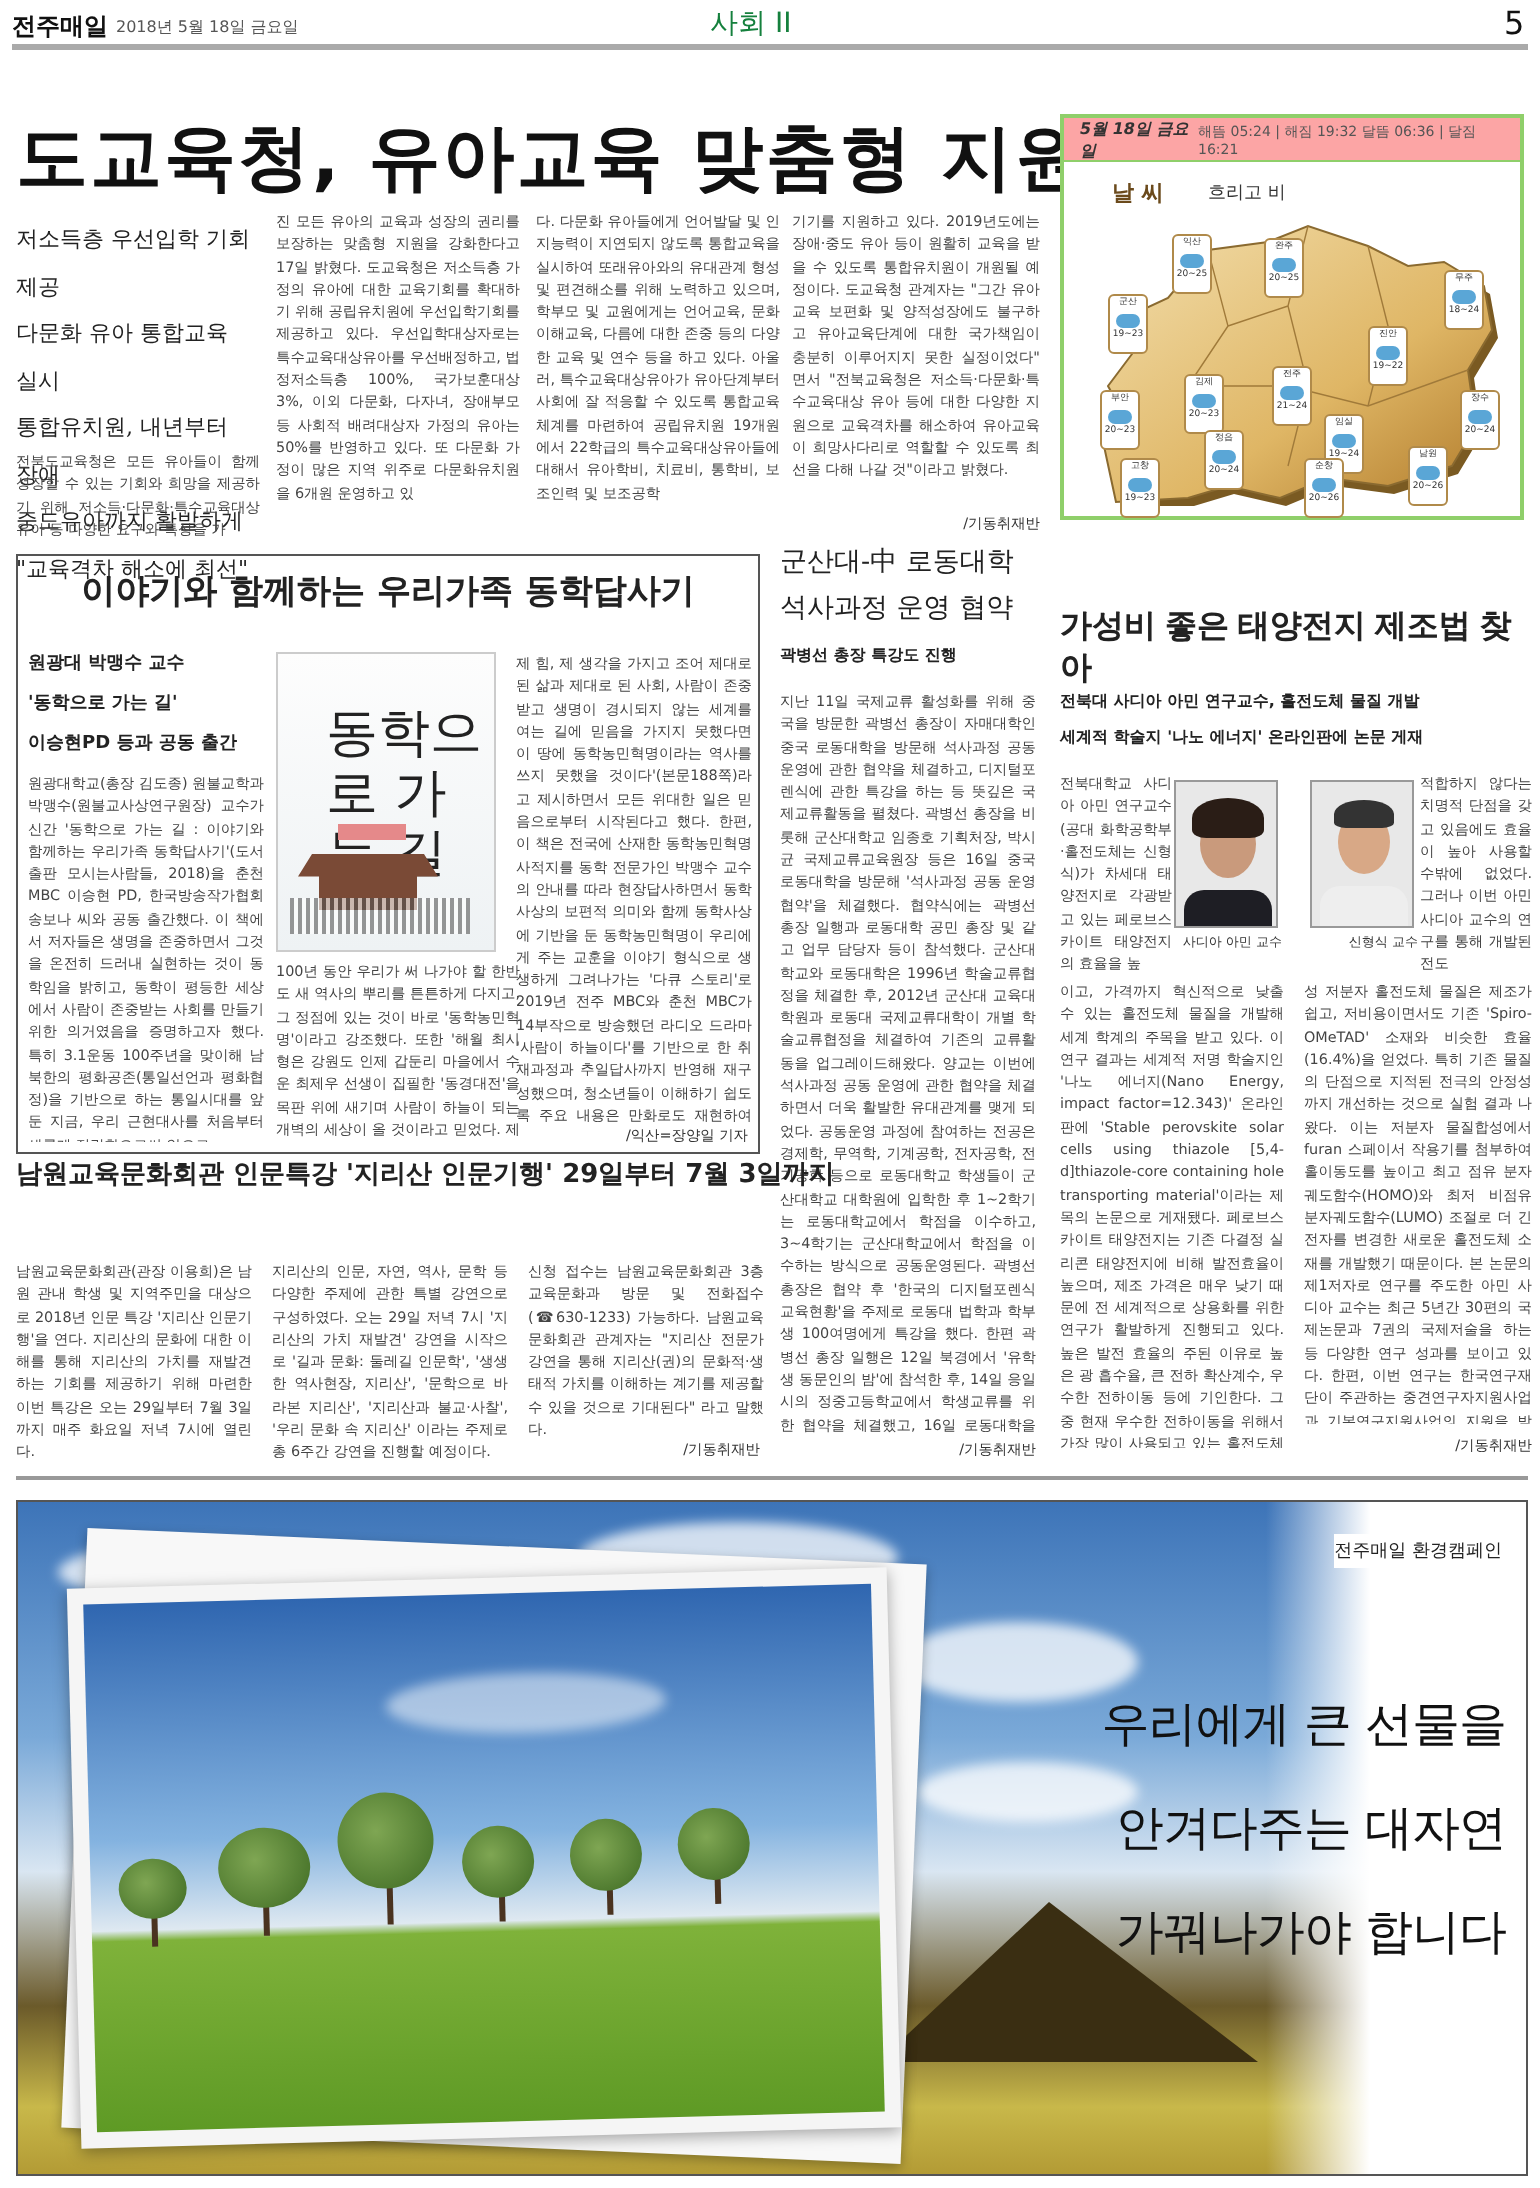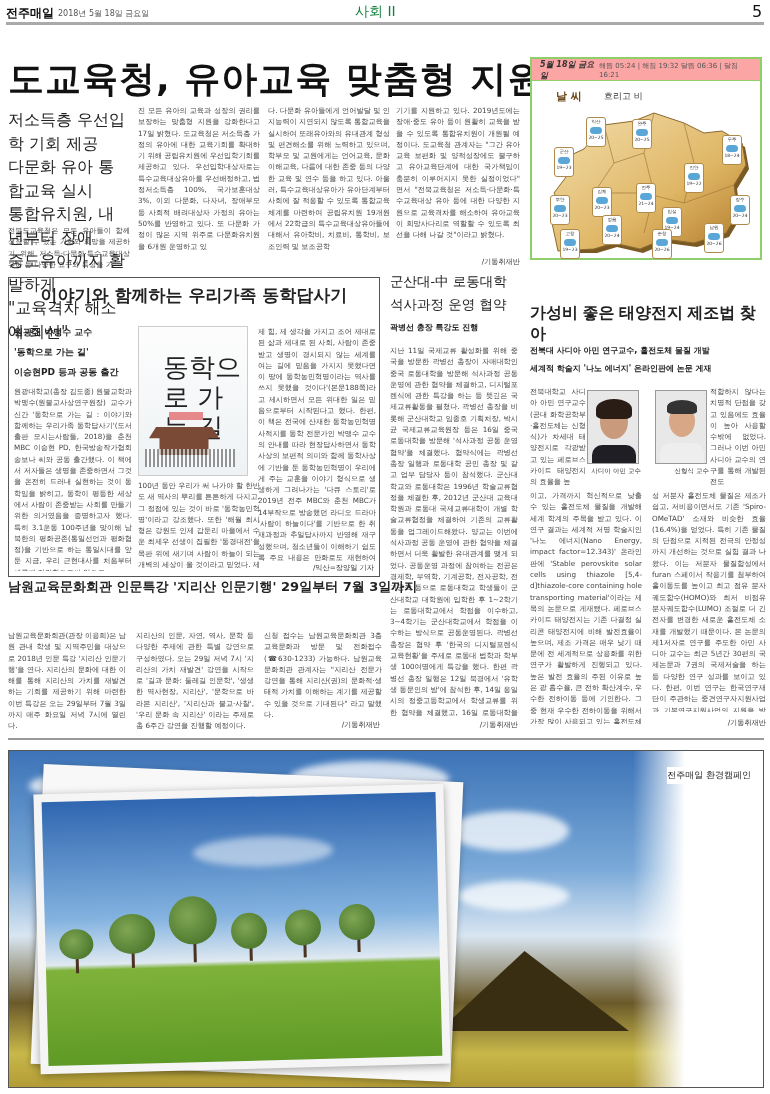--- a/index.html
+++ b/index.html
@@ -5,21 +5,21 @@
 *{box-sizing:border-box;margin:0;padding:0}
 body{width:770px;height:1094px;background:#fff;font-family:"DejaVu Sans","Liberation Sans",sans-serif;color:#222;position:relative;overflow:hidden}
 .abs{position:absolute}
 .masthead{left:0;top:0;width:770px;height:26px}
 .mh-name{left:6px;top:5px;font-size:12px;font-weight:bold;color:#111}
 .mh-date{left:58px;top:8px;font-size:8px;color:#555}
 .mh-section{left:355px;top:3px;font-size:14px;color:#15803d}
 .mh-page{left:752px;top:2px;font-size:16px;color:#111}
 .mh-rule{left:6px;top:22px;width:758px;height:3px;background:#aaa}
 .headline{left:8px;top:55px;font-size:36px;font-weight:bold;letter-spacing:1px;color:#111}
-.subheads{left:8px;top:108px;width:120px;font-family:"DejaVu Serif",serif;font-size:16px;line-height:23.5px;color:#222}
+.subheads{left:8px;top:108px;width:120px;font-family:"DejaVu Serif",serif;font-size:11px;line-height:23.5px;color:#222}
 .col{font-size:7.2px;line-height:11.3px;color:#444;text-align:justify;overflow:hidden}
 .byline{font-size:7.2px;color:#333;text-align:right}
 .weather{left:530px;top:57px;width:232px;height:203px;border:2px solid #8fcf6a;background:#fff}
 .w-head{height:22px;background:#fca5a5;border-bottom:1px solid #8fcf6a;font-size:7px;display:flex;align-items:center;padding:0 8px;justify-content:space-between}
 .w-date{font-weight:bold;font-style:italic;font-size:8px;color:#333}
 .w-times{color:#555}
 .w-label{position:absolute;left:24px;top:30px;font-size:11px;font-weight:bold;color:#6b4a1c}
 .w-cond{position:absolute;left:72px;top:31px;font-size:9px;color:#333}
 .w-map{position:absolute;left:12px;top:44px;width:206px;height:150px}
 .city{position:absolute;width:20px;height:30px;background:#fff;border:1px solid #b08a4a;border-radius:3px;font-size:4.5px;text-align:center;color:#333;line-height:6px;padding-top:1px}
@@ -192,13 +192,18 @@
       <div class="trunk" style="left:204px;top:136px;height:28px"></div>
       <div class="tree" style="left:186px;top:116px;width:36px;height:36px"></div>
       <div class="trunk" style="left:258px;top:134px;height:28px"></div>
       <div class="tree" style="left:240px;top:114px;width:36px;height:36px"></div>
       <div class="trunk" style="left:312px;top:130px;height:28px"></div>
       <div class="tree" style="left:294px;top:110px;width:36px;height:36px"></div>
     </div>
   </div>
   <div class="camp-whitepanel"></div>
   <div class="camp-label">전주매일 환경캠페인</div>
+  <div class="camp-text">
+    <div>우리에게 큰 선물을</div>
+    <div>안겨다주는 대자연</div>
+    <div>가꿔나가야 합니다</div>
+  </div>
 </div>
 
 </body></html>

